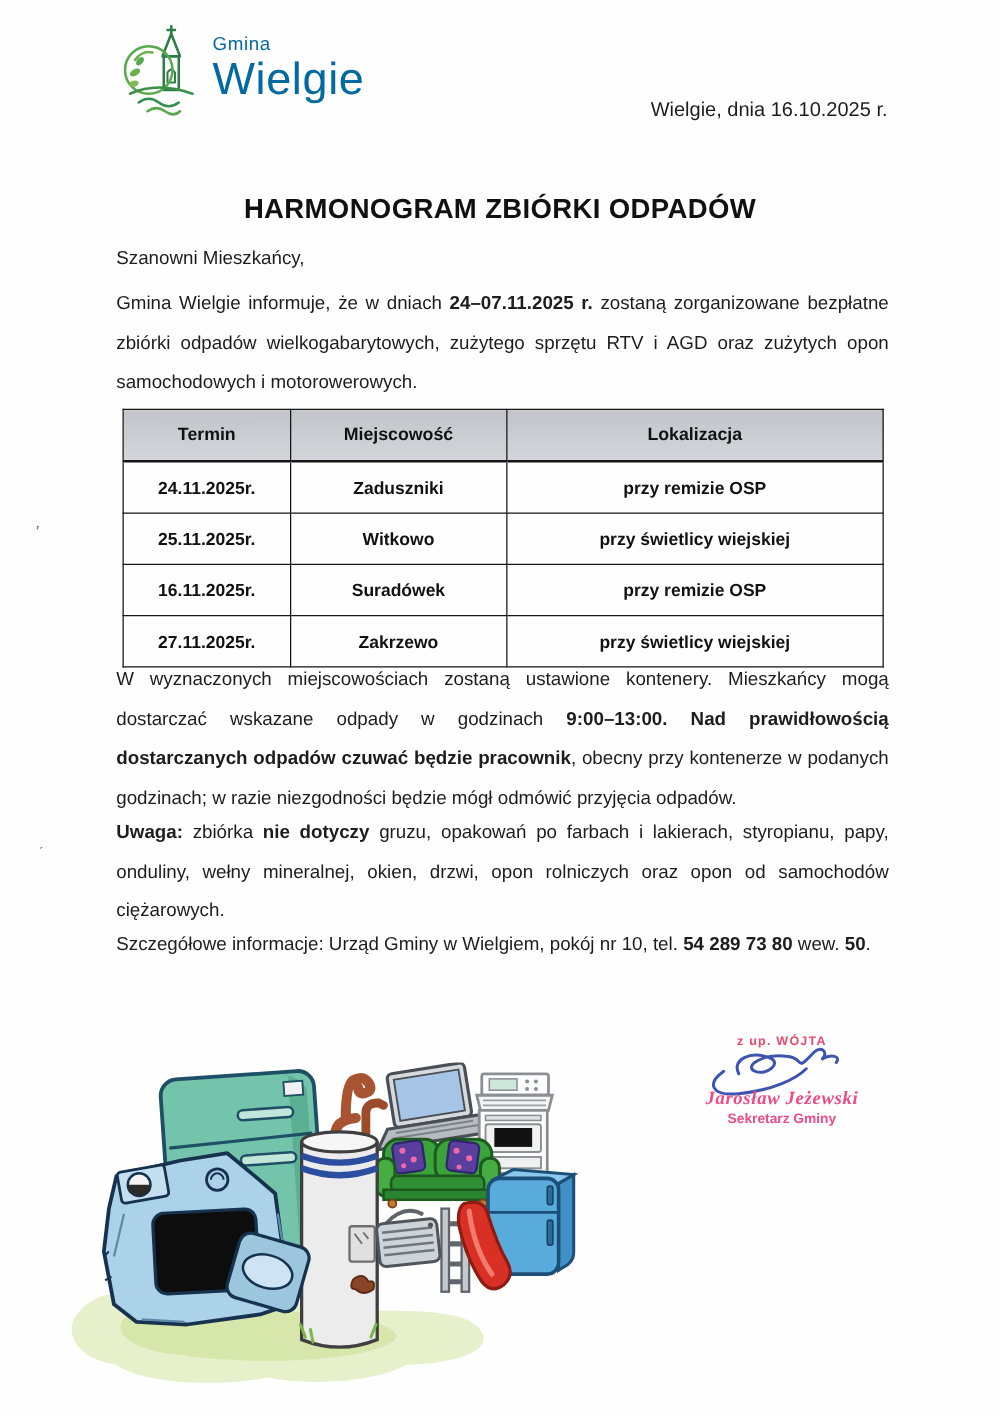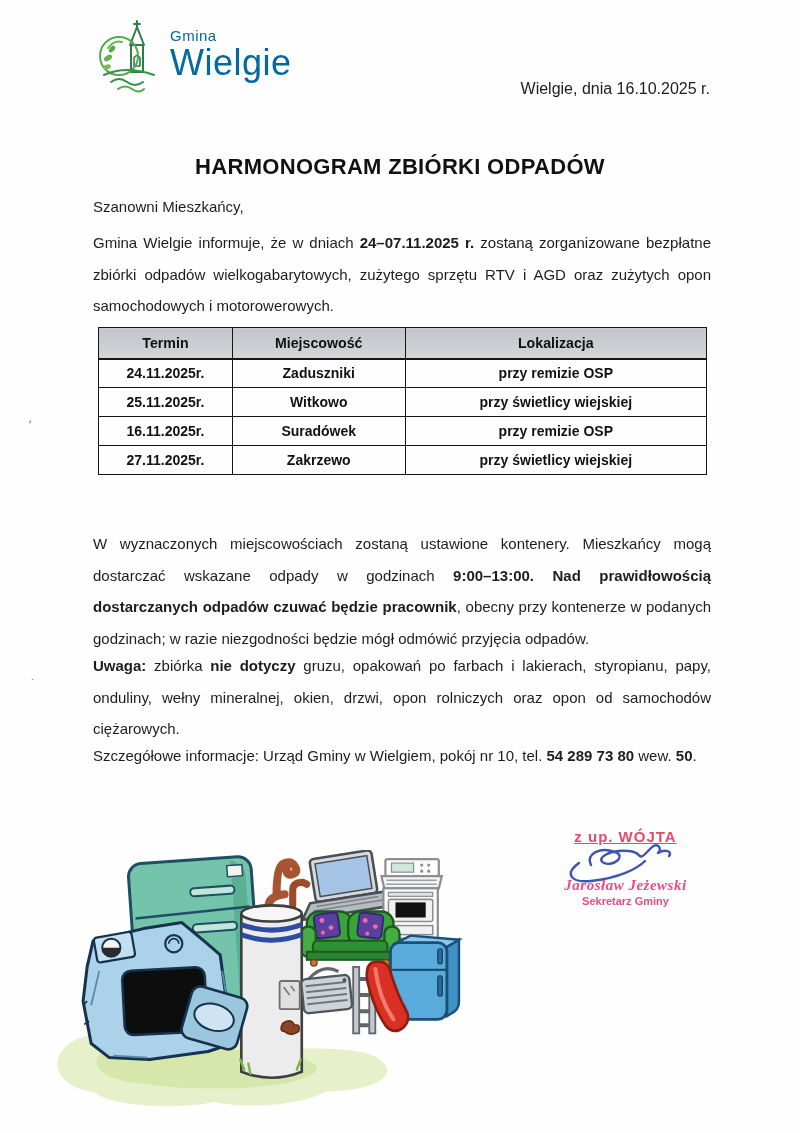--- a/index.html
+++ b/index.html
@@ -45,34 +45,34 @@
 
   
   .schedule-table{
     top:327px;left:98px;width:609px;
     border-collapse:collapse;
     font-size:14px;
   }
   .schedule-table th,.schedule-table td{
     border:1.6px solid #151515;
     font-weight:bold;text-align:center;color:#111;
-    height:29px;padding:2px 4px;
+    height:29px;padding:12px 4px;
   }
   .schedule-table th{
     background:linear-gradient(#c2c4c9,#d4d6da);
     border-bottom:2.4px solid #151515;
     height:31px;font-size:14.2px;
   }
   .schedule-table col.c1{width:134px;}
   .schedule-table col.c2{width:173px;}
   .schedule-table col.c3{width:302px;}
 
   
   .signature-block{top:828px;left:533px;width:185px;text-align:center;}
-  .stamp-authority{color:var(--stamp-pink);font-weight:bold;font-size:15px;letter-spacing:1px;text-decoration:underline;}
+  .stamp-authority{color:var(--stamp-pink);font-weight:bold;font-size:10px;letter-spacing:1px;}
   .signature-svg{width:130px;height:46px;margin:-6px auto -8px;display:block;}
   .stamp-name{color:var(--name-pink);font-family:"Liberation Serif",serif;font-style:italic;font-weight:bold;font-size:15px;letter-spacing:0.5px;}
   .stamp-role{color:var(--name-pink);font-weight:bold;font-size:11px;margin-top:1px;}
 
   
   .illustration{left:52px;top:850px;width:430px;height:262px;}
 
   
   .artifact1{left:28px;top:418px;color:#a34a4a;font-size:13px;transform:rotate(12deg);}
   .artifact2{left:32px;top:668px;color:#666;font-size:11px;transform:rotate(15deg);}

